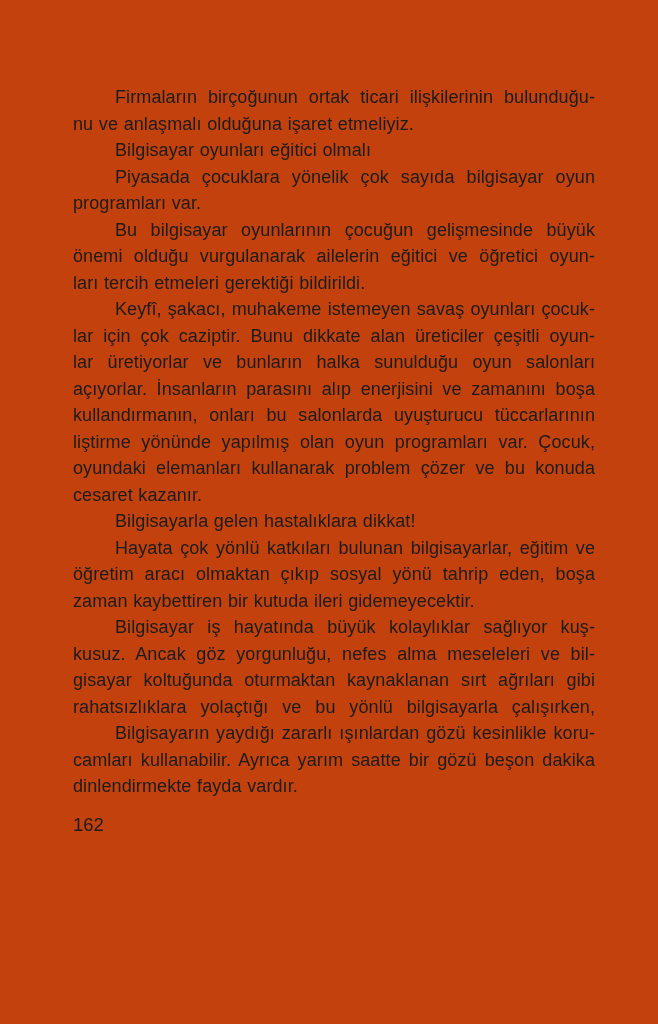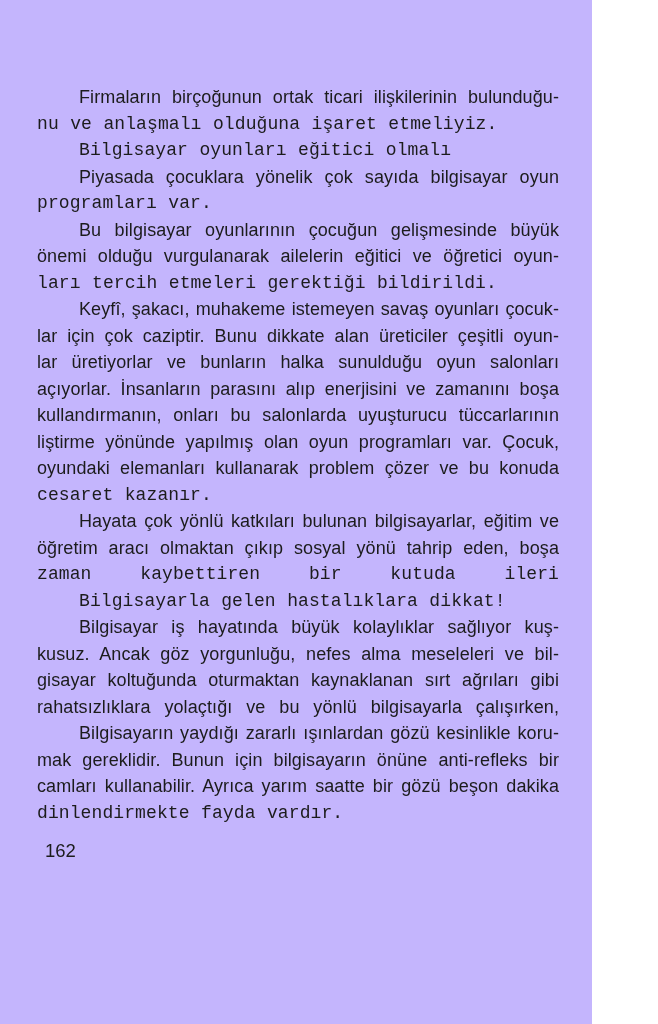--- a/index.html
+++ b/index.html
@@ -2,25 +2,25 @@
 <html lang="tr"><head>
 <meta charset="utf-8">
 <style>
   html, body {
     margin: 0;
     padding: 0;
     background: #ffffff;
   }
   .book-page {
     position: relative;
-    width: 592px;
+    width: 658px;
     height: 1024px;
-    background: #c4b5fd;
+    background: #c2410c;
     box-sizing: border-box;
-    padding: 84px 63px 0 37px;
+    padding: 84px 63px 0 73px;
     font-family: "Liberation Sans", sans-serif;
     color: #1c1c1c;
     overflow: hidden;
   }
   .text-block {
     width: 522px;
   }
   .paragraph {
     margin: 0;
     padding: 0;
@@ -33,28 +33,26 @@
     text-align: justify;
     text-align-last: justify;
     letter-spacing: 0.1px;
     word-spacing: 0.5px;
   }
   .line.first {
     padding-left: 42px;
   }
   .line.last {
     text-align-last: left;
-    font-family: Liberation Mono, monospace;
   }
   .page-number {
     margin-top: 12px;
     font-size: 18.5px;
     line-height: 26px;
     text-align: left;
-    margin-left: 8px;
   }
 </style>
 </head>
 <body>
 
 <div class="book-page">
   <div class="text-block">
       <div class="paragraph">
         <div class="line first">Firmaların birçoğunun ortak ticari ilişkilerinin bulunduğu-</div>
         <div class="line last">nu ve anlaşmalı olduğuna işaret etmeliyiz.</div>
@@ -75,34 +73,33 @@
         <div class="line first">Keyfî, şakacı, muhakeme istemeyen savaş oyunları çocuk-</div>
         <div class="line">lar için çok caziptir. Bunu dikkate alan üreticiler çeşitli oyun-</div>
         <div class="line">lar üretiyorlar ve bunların halka sunulduğu oyun salonları</div>
         <div class="line">açıyorlar. İnsanların parasını alıp enerjisini ve zamanını boşa</div>
         <div class="line">kullandırmanın, onları bu salonlarda uyuşturucu tüccarlarının</div>
         <div class="line">liştirme yönünde yapılmış olan oyun programları var. Çocuk,</div>
         <div class="line">oyundaki elemanları kullanarak problem çözer ve bu konuda</div>
         <div class="line last">cesaret kazanır.</div>
       </div>
       <div class="paragraph">
+        <div class="line first last">Bilgisayarla gelen hastalıklara dikkat!</div>
+      </div>
+      <div class="paragraph">
         <div class="line first">Hayata çok yönlü katkıları bulunan bilgisayarlar, eğitim ve</div>
         <div class="line">öğretim aracı olmaktan çıkıp sosyal yönü tahrip eden, boşa</div>
         <div class="line last">zaman kaybettiren bir kutuda ileri gidemeyecektir.</div>
-      </div>
-      <div class="paragraph">
-        <div class="line first last">Bilgisayarla gelen hastalıklara dikkat!</div>
       </div>
       <div class="paragraph">
         <div class="line first">Bilgisayar iş hayatında büyük kolaylıklar sağlıyor kuş-</div>
         <div class="line">kusuz. Ancak göz yorgunluğu, nefes alma meseleleri ve bil-</div>
         <div class="line">gisayar koltuğunda oturmaktan kaynaklanan sırt ağrıları gibi</div>
         <div class="line">rahatsızlıklara yolaçtığı ve bu yönlü bilgisayarla çalışırken,</div>
       </div>
       <div class="paragraph">
         <div class="line first">Bilgisayarın yaydığı zararlı ışınlardan gözü kesinlikle koru-</div>
-        <div class="line">mak gereklidir. Bunun için bilgisayarın önüne anti-refleks bir</div>
         <div class="line">camları kullanabilir. Ayrıca yarım saatte bir gözü beşon dakika</div>
         <div class="line last">dinlendirmekte fayda vardır.</div>
       </div>
     </div>
   <div class="page-number">162</div>
 </div>
 
 </body></html>

